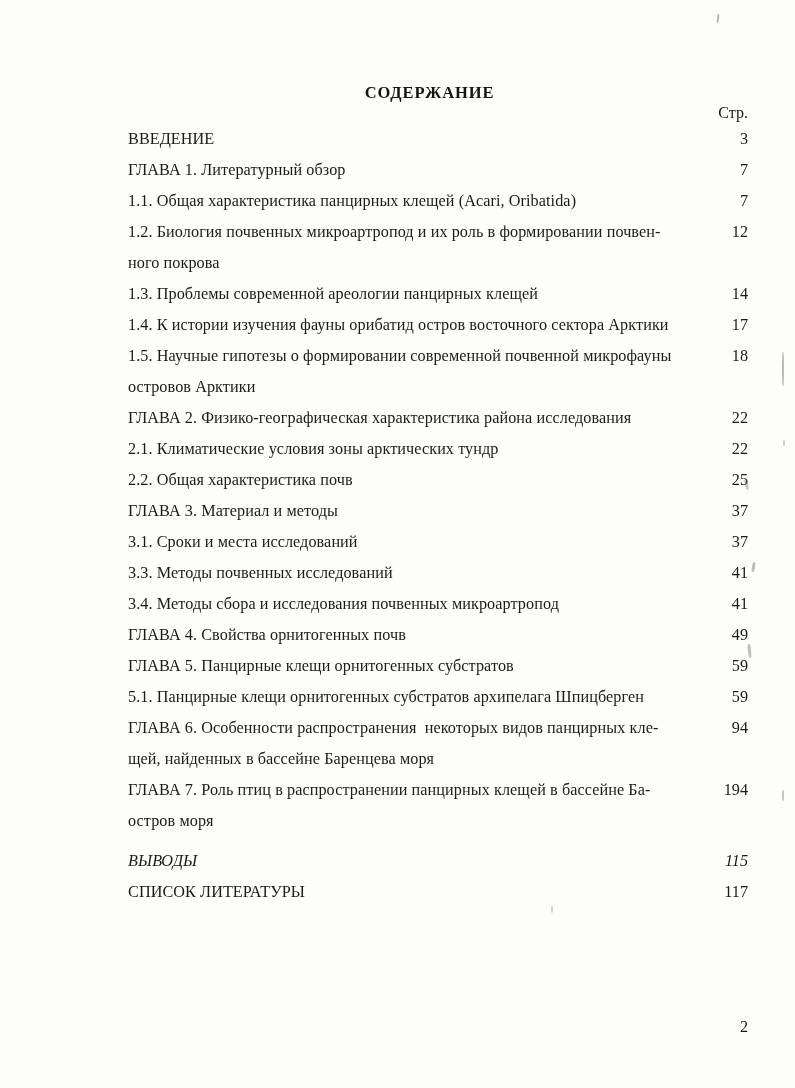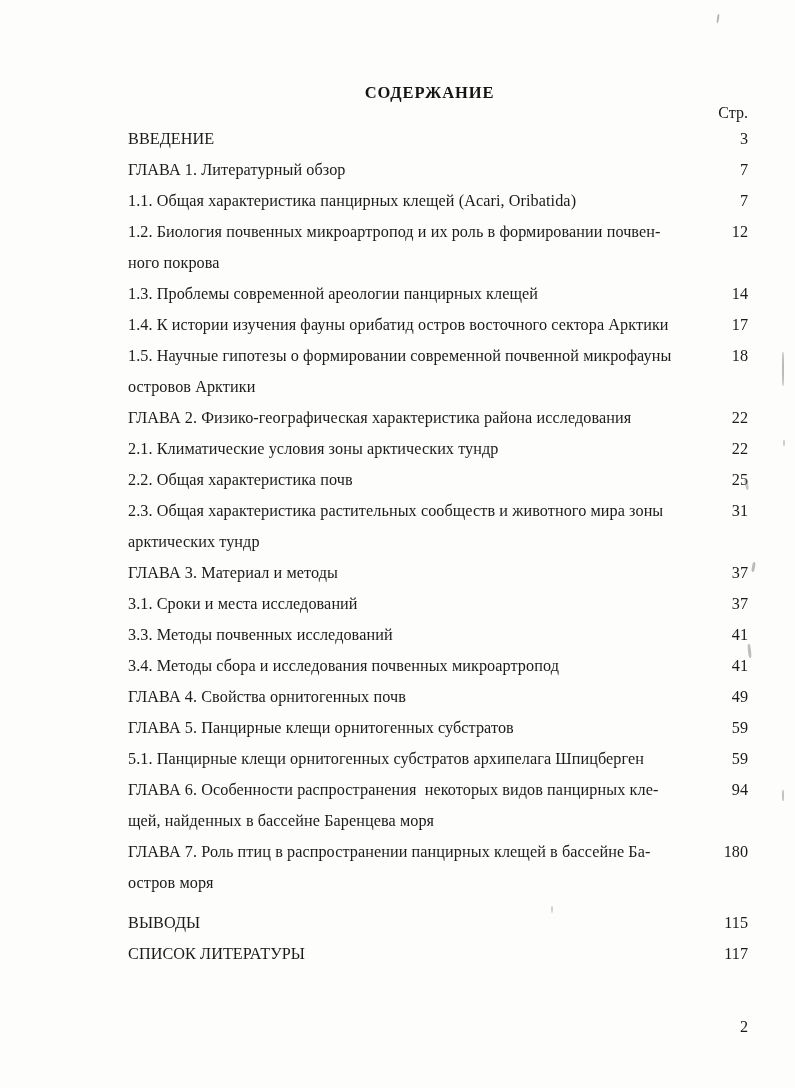--- a/index.html
+++ b/index.html
@@ -51,20 +51,21 @@
     width: 620px;
   }
 
   .toc-row {
     position: relative;
     min-height: 31px;
   }
 
   .toc-row.gap-before {
     margin-top: 9px;
+    font-style: italic;
   }
 
   .toc-label {
     display: block;
     width: 560px;
     font-size: 16.2px;
     line-height: 31px;
     color: #1b1b1b;
     white-space: pre-wrap;
     letter-spacing: 0.08px;
@@ -157,24 +158,20 @@
       </div>
       <div class="toc-row">
         <span class="toc-label">2.1. Климатические условия зоны арктических тундр</span>
         <span class="toc-page">22</span>
       </div>
       <div class="toc-row">
         <span class="toc-label">2.2. Общая характеристика почв</span>
         <span class="toc-page">25</span>
       </div>
       <div class="toc-row">
-        <span class="toc-label">2.3. Общая характеристика растительных сообществ и животного мира зоны<span class="cont">арктических тундр</span></span>
-        <span class="toc-page">31</span>
-      </div>
-      <div class="toc-row">
         <span class="toc-label">ГЛАВА 3. Материал и методы</span>
         <span class="toc-page">37</span>
       </div>
       <div class="toc-row">
         <span class="toc-label">3.1. Сроки и места исследований</span>
         <span class="toc-page">37</span>
       </div>
       <div class="toc-row">
         <span class="toc-label">3.3. Методы почвенных исследований</span>
         <span class="toc-page">41</span>
@@ -194,21 +191,21 @@
       <div class="toc-row">
         <span class="toc-label">5.1. Панцирные клещи орнитогенных субстратов архипелага Шпицберген</span>
         <span class="toc-page">59</span>
       </div>
       <div class="toc-row">
         <span class="toc-label">ГЛАВА 6. Особенности распространения  некоторых видов панцирных кле-<span class="cont">щей, найденных в бассейне Баренцева моря</span></span>
         <span class="toc-page">94</span>
       </div>
       <div class="toc-row">
         <span class="toc-label">ГЛАВА 7. Роль птиц в распространении панцирных клещей в бассейне Ба-<span class="cont">остров моря</span></span>
-        <span class="toc-page">180</span>
+        <span class="toc-page">194</span>
       </div>
       <div class="toc-row gap-before">
         <span class="toc-label">ВЫВОДЫ</span>
         <span class="toc-page">115</span>
       </div>
       <div class="toc-row">
         <span class="toc-label">СПИСОК ЛИТЕРАТУРЫ</span>
         <span class="toc-page">117</span>
       </div>
     </div>

